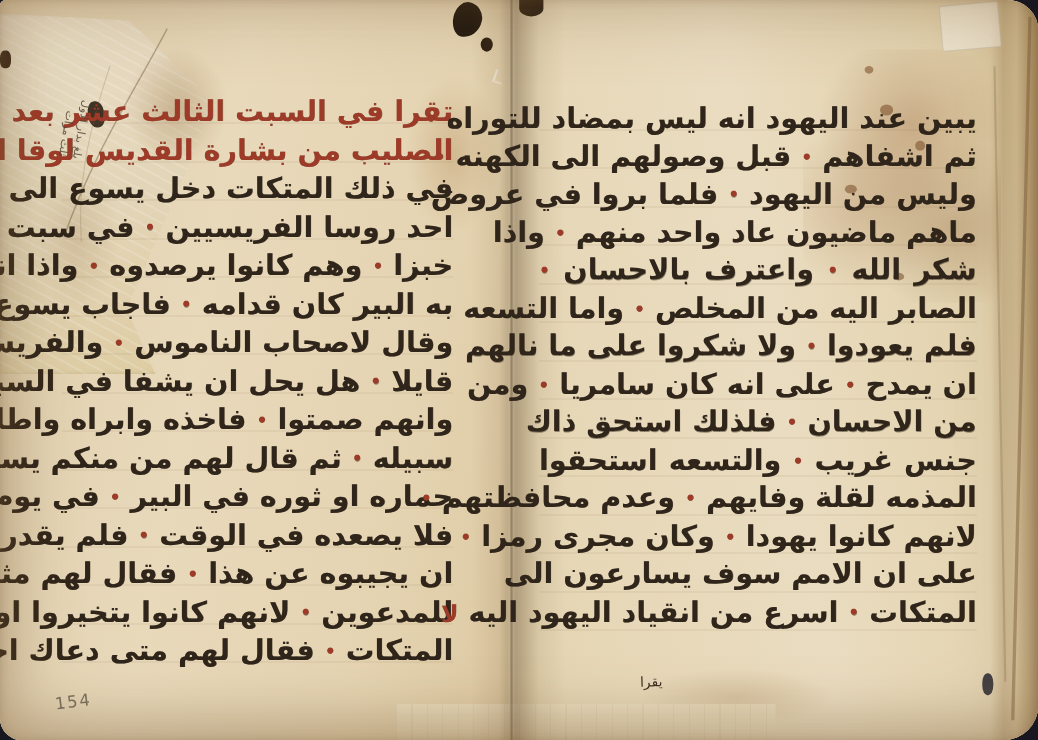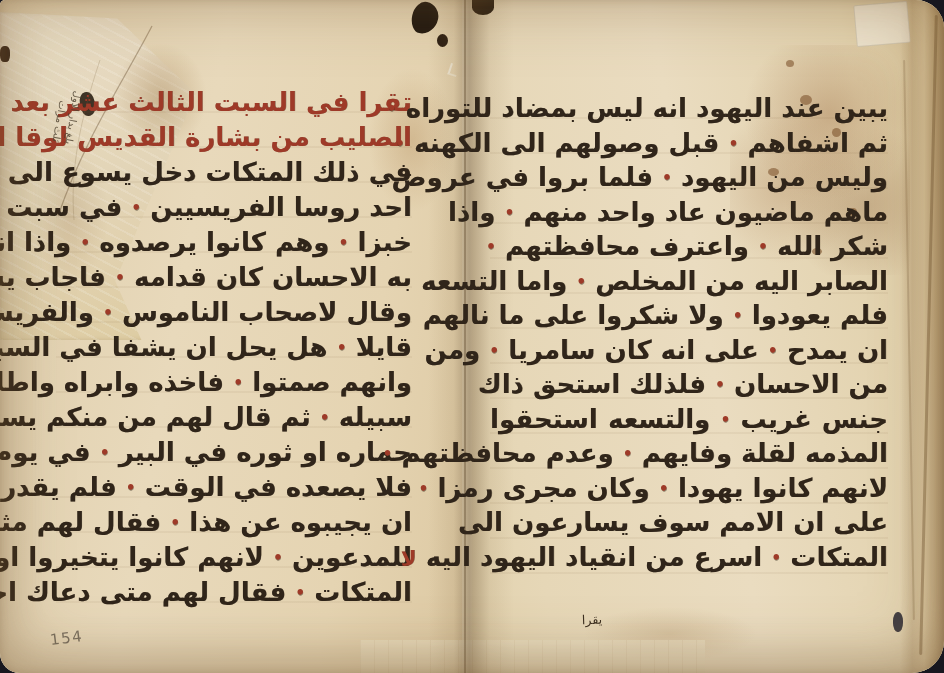--- a/index.html
+++ b/index.html
@@ -147,37 +147,37 @@
 
   <div id="gutter"></div>
   <div id="fold-line"></div>
 
   <div class="lines" id="lines-left" dir="rtl">
       <div class="ms-line"><span class="ink-red">تقرا في السبت الثالث عشر بعد</span></div>
       <div class="ms-line"><span class="ink-red">الصليب من بشارة القديس لوقا الانجيلي</span></div>
       <div class="ms-line"><span class="ink-black">في ذلك المتكات دخل يسوع الى بيت</span></div>
       <div class="ms-line"><span class="ink-black">احد روسا الفريسيين</span> <span class="ink-red dot">•</span> <span class="ink-black">في سبت لياكل</span></div>
       <div class="ms-line"><span class="ink-black">خبزا</span> <span class="ink-red dot">•</span> <span class="ink-black">وهم كانوا يرصدوه</span> <span class="ink-red dot">•</span> <span class="ink-black">واذا انسان</span></div>
-      <div class="ms-line"><span class="ink-black">به الاحسان كان قدامه</span> <span class="ink-red dot">•</span> <span class="ink-black">فاجاب يسوع</span></div>
+      <div class="ms-line"><span class="ink-black">به البير كان قدامه</span> <span class="ink-red dot">•</span> <span class="ink-black">فاجاب يسوع</span></div>
       <div class="ms-line"><span class="ink-black">وقال لاصحاب الناموس</span> <span class="ink-red dot">•</span> <span class="ink-black">والفريسيين</span></div>
       <div class="ms-line"><span class="ink-black">قايلا</span> <span class="ink-red dot">•</span> <span class="ink-black">هل يحل ان يشفا في السبت</span></div>
       <div class="ms-line"><span class="ink-black">وانهم صمتوا</span> <span class="ink-red dot">•</span> <span class="ink-black">فاخذه وابراه واطلق</span></div>
       <div class="ms-line"><span class="ink-black">سبيله</span> <span class="ink-red dot">•</span> <span class="ink-black">ثم قال لهم من منكم يسقط</span></div>
       <div class="ms-line"><span class="ink-black">حماره او ثوره في البير</span> <span class="ink-red dot">•</span> <span class="ink-black">في يوم السبت</span></div>
       <div class="ms-line"><span class="ink-black">فلا يصعده في الوقت</span> <span class="ink-red dot">•</span> <span class="ink-black">فلم يقدروا</span></div>
       <div class="ms-line"><span class="ink-black">ان يجيبوه عن هذا</span> <span class="ink-red dot">•</span> <span class="ink-black">فقال لهم مثلا</span> <span class="ink-red dot">•</span></div>
       <div class="ms-line"><span class="ink-black">للمدعوين</span> <span class="ink-red dot">•</span> <span class="ink-black">لانهم كانوا يتخيروا اول</span></div>
       <div class="ms-line"><span class="ink-black">المتكات</span> <span class="ink-red dot">•</span> <span class="ink-black">فقال لهم متى دعاك احد</span></div>
     </div>
   <div class="lines" id="lines-right" dir="rtl">
       <div class="ms-line"><span class="ink-black">يبين عند اليهود انه ليس بمضاد للتوراه</span> <span class="ink-red dot">•</span></div>
       <div class="ms-line"><span class="ink-black">ثم اشفاهم</span> <span class="ink-red dot">•</span> <span class="ink-black">قبل وصولهم الى الكهنه</span> <span class="ink-red dot">•</span></div>
       <div class="ms-line"><span class="ink-black">وليس من اليهود</span> <span class="ink-red dot">•</span> <span class="ink-black">فلما بروا في عروض</span></div>
       <div class="ms-line"><span class="ink-black">ماهم ماضيون عاد واحد منهم</span> <span class="ink-red dot">•</span> <span class="ink-black">واذا</span></div>
-      <div class="ms-line"><span class="ink-black">شكر الله</span> <span class="ink-red dot">•</span> <span class="ink-black">واعترف محافظتهم</span> <span class="ink-red dot">•</span></div>
+      <div class="ms-line"><span class="ink-black">شكر الله</span> <span class="ink-red dot">•</span> <span class="ink-black">واعترف بالاحسان</span> <span class="ink-red dot">•</span></div>
       <div class="ms-line"><span class="ink-black">الصابر اليه من المخلص</span> <span class="ink-red dot">•</span> <span class="ink-black">واما التسعه</span></div>
       <div class="ms-line"><span class="ink-black">فلم يعودوا</span> <span class="ink-red dot">•</span> <span class="ink-black">ولا شكروا على ما نالهم</span></div>
       <div class="ms-line"><span class="ink-black">ان يمدح</span> <span class="ink-red dot">•</span> <span class="ink-black">على انه كان سامريا</span> <span class="ink-red dot">•</span> <span class="ink-black">ومن</span></div>
       <div class="ms-line"><span class="ink-black">من الاحسان</span> <span class="ink-red dot">•</span> <span class="ink-black">فلذلك استحق ذاك</span></div>
       <div class="ms-line"><span class="ink-black">جنس غريب</span> <span class="ink-red dot">•</span> <span class="ink-black">والتسعه استحقوا</span></div>
       <div class="ms-line"><span class="ink-black">المذمه لقلة وفايهم</span> <span class="ink-red dot">•</span> <span class="ink-black">وعدم محافظتهم</span> <span class="ink-red dot">•</span></div>
       <div class="ms-line"><span class="ink-black">لانهم كانوا يهودا</span> <span class="ink-red dot">•</span> <span class="ink-black">وكان مجرى رمزا</span> <span class="ink-red dot">•</span></div>
       <div class="ms-line"><span class="ink-black">على ان الامم سوف يسارعون الى</span></div>
       <div class="ms-line"><span class="ink-black">المتكات</span> <span class="ink-red dot">•</span> <span class="ink-black">اسرع من انقياد اليهود اليه</span> <span class="ink-red orn">ﻻ</span></div>
     </div>

